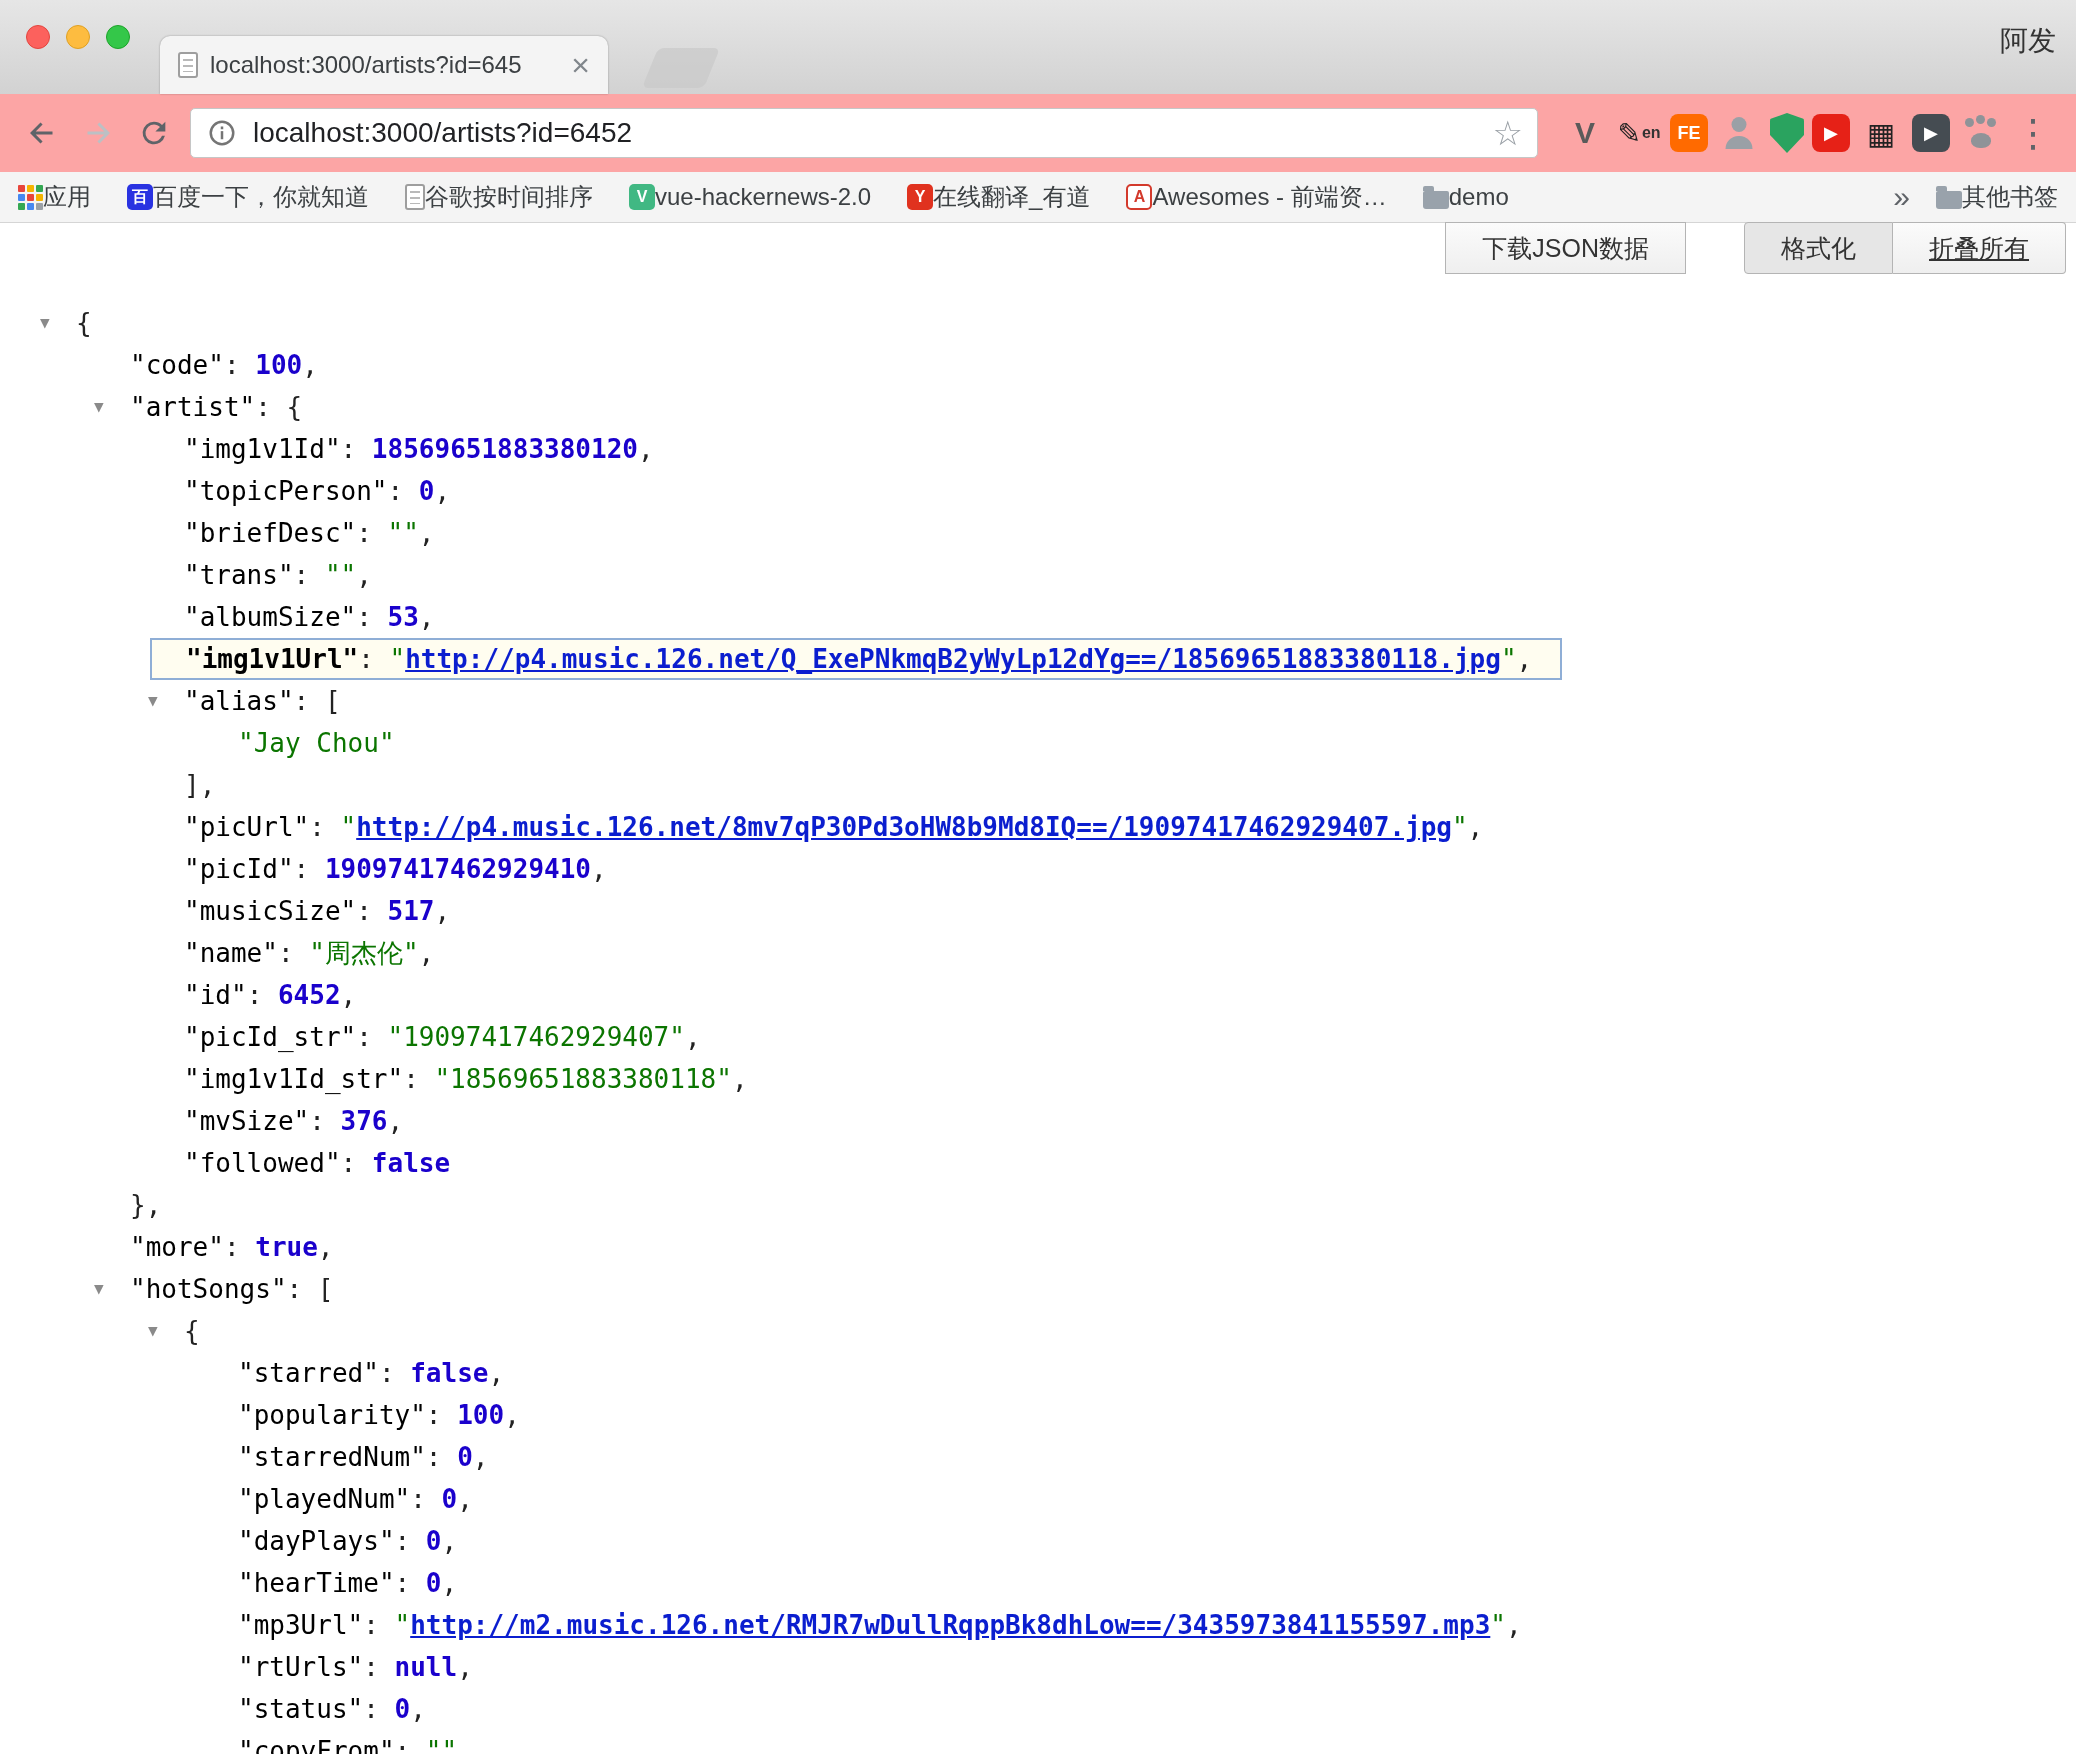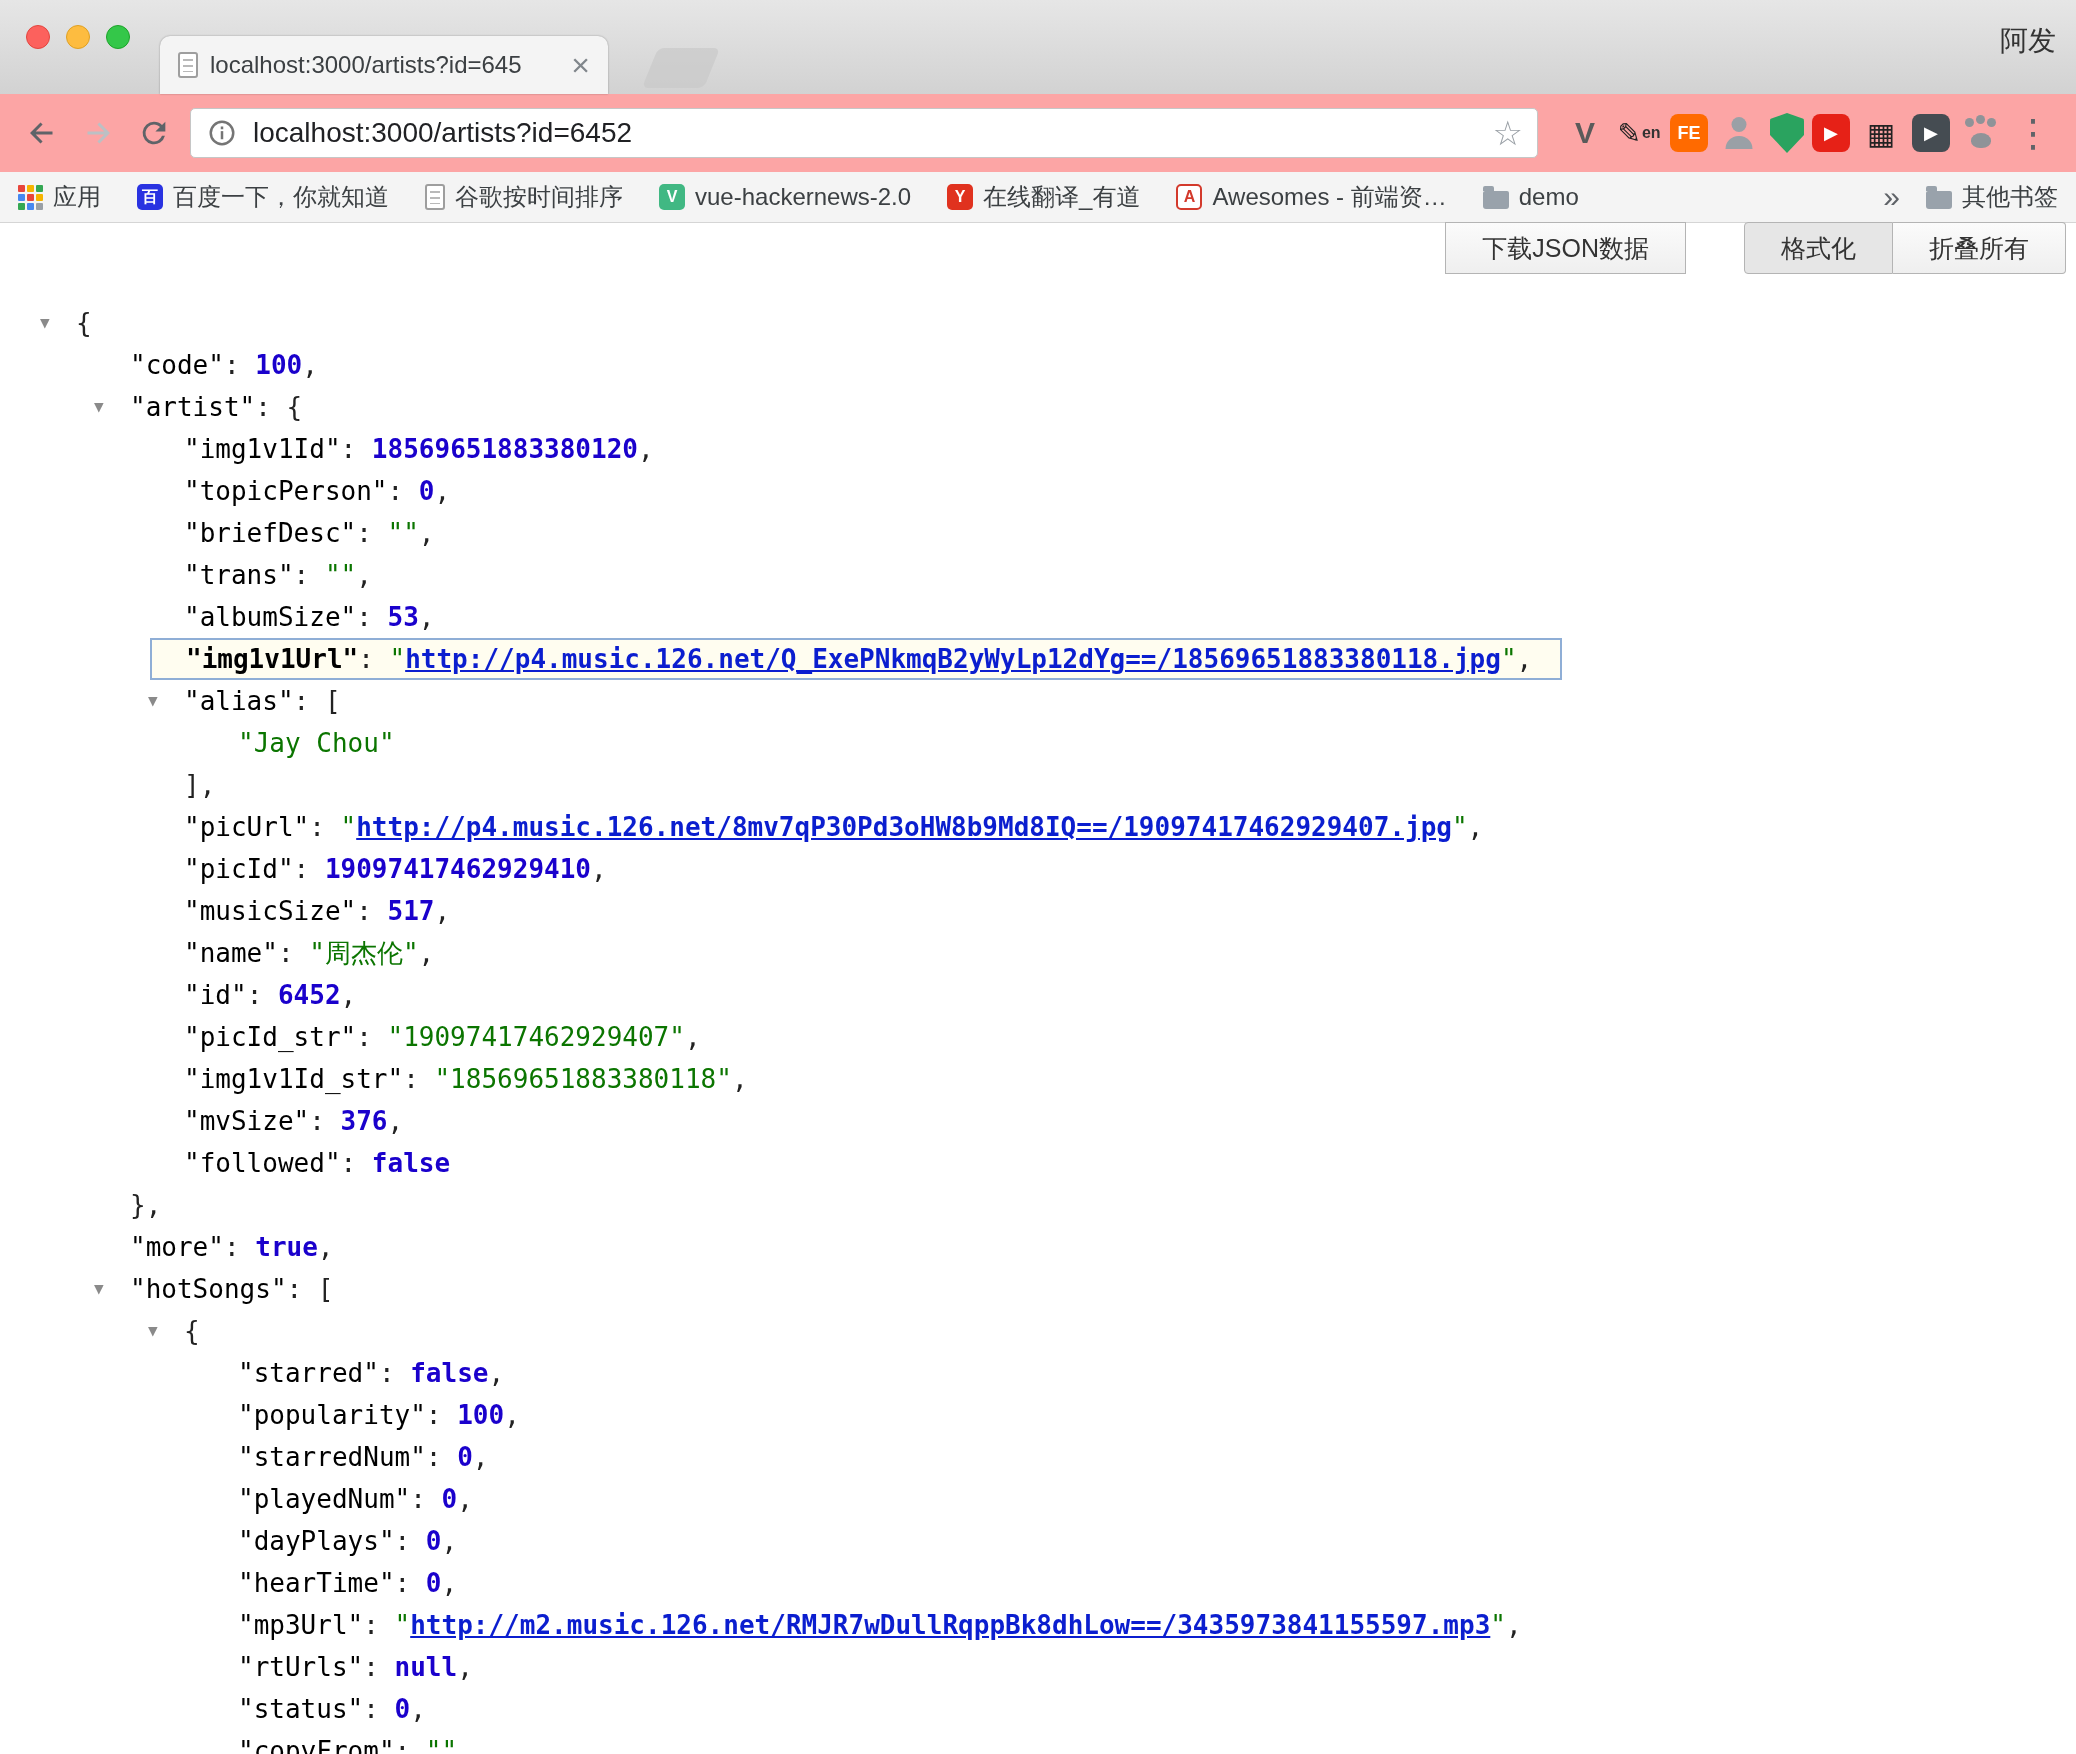--- a/index.html
+++ b/index.html
@@ -52,21 +52,21 @@
   .x-paw::before { content:""; position:absolute; bottom:8px; left:50%; transform:translateX(-50%);
                    width:20px; height:15px; border-radius:50% 50% 45% 45%; background:#8f9398; }
   .x-paw::after { content:""; position:absolute; top:8px; left:7px; width:9px; height:9px; border-radius:50%;
                   background:#8f9398; box-shadow:11px -3px 0 #8f9398, 22px 0 0 #8f9398; }
   .menu-icon { font-size:38px; color:#5f6368; padding:0 10px; cursor:pointer; line-height:1; }
 
   
   .bookmarksbar { height:51px; background:#f4f4f4; border-bottom:1px solid #d5d5d5;
                   display:flex; align-items:center; padding:0 18px; }
   #bm-items { display:flex; align-items:center; gap:36px; }
-  .bm-item { display:inline-flex; align-items:center; gap:10px; font-size:24px; color:#3c4043;
+  .bm-item { display:inline-flex; align-items:center; font-size:24px; color:#3c4043;
              cursor:pointer; white-space:nowrap; }
   .bm-right { margin-left:auto; display:flex; align-items:center; gap:26px; }
   .overflow { font-size:30px; color:#5f6368; cursor:pointer; }
   .page-icon, .bi-page { width:20px; height:26px; border:2px solid #9e9e9e; border-radius:3px;
               position:relative; background:#fff; display:inline-block; flex:0 0 auto; }
   .page-icon::after, .bi-page::after { content:""; position:absolute; left:3px; right:3px; top:5px; height:13px;
               background:repeating-linear-gradient(to bottom,#b9b9b9 0 2px,transparent 2px 6px); }
   .bi-folder { width:26px; height:18px; background:#99a2ab; border-radius:2px 2px 3px 3px; position:relative;
                display:inline-block; margin-top:5px; flex:0 0 auto; }
   .bi-folder::before { content:""; position:absolute; top:-5px; left:0; width:11px; height:5px;
@@ -76,21 +76,21 @@
   .bi-badge { width:26px; height:26px; border-radius:5px; display:flex; align-items:center;
               justify-content:center; font-size:16px; font-weight:bold; flex:0 0 auto; }
 
   
   .actions { position:absolute; top:222px; right:10px; display:flex; align-items:center; }
   .btn { height:52px; padding:0 36px; font-size:25px; color:#333;
          background:linear-gradient(#fbfbfb,#efefef); border:1px solid #b4b4b4; border-radius:0;
          cursor:pointer; font-family:inherit; white-space:nowrap; }
   .seg { display:flex; margin-left:58px; }
   .seg .btn:first-child { border-radius:4px 0 0 4px; background:#e6e6e6; }
-  .seg .btn:last-child { border-radius:0 4px 4px 0; border-left:none; }
+  .seg .btn:last-child { border-radius:0 4px 4px 0; border-left:none;text-decoration:underline; }
 
   #json-root { position:absolute; top:302px; left:0; right:0;
                font-family:"DejaVu Sans Mono","Liberation Mono",monospace; font-size:26px; color:#222; }
   .jline { position:relative; height:42px; line-height:42px; white-space:pre; }
   .tri { position:absolute; top:0; font-size:16px; color:#8a8a8a; cursor:pointer; line-height:42px; }
   .tk-k { color:var(--key); }
   .hl .tk-k { font-weight:bold; }
   .tk-p { color:var(--punct); }
   .tk-n, .tk-b { color:var(--number); font-weight:bold; }
   .tk-s, .tk-q { color:var(--string); }

